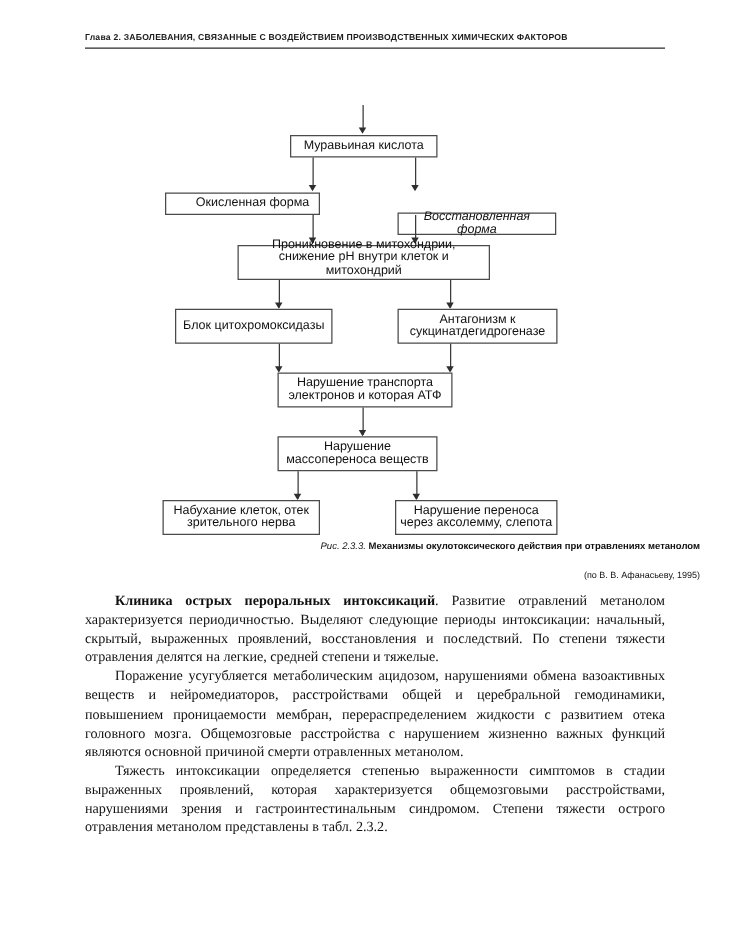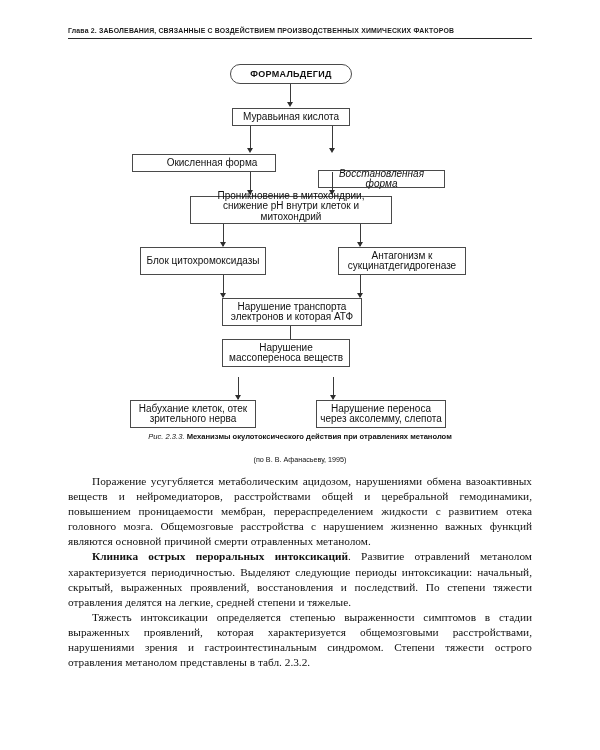--- a/index.html
+++ b/index.html
@@ -82,21 +82,21 @@
     border-right: 3.6px solid transparent;
     border-top: 5.4px solid #2e2e2e;
   }
 
   
   .caption {
     position: absolute;
     left: 40px;
     top: 431px;
     width: 520px;
-    text-align: center;
+    text-align: right;
     font-family: "Liberation Sans", sans-serif;
     font-size: 7.6px;
     line-height: 11px;
     color: #111111;
   }
   .caption .ital { font-style: italic; }
   .caption .bold { font-weight: bold; }
   .caption .sub {
     display: block;
     font-size: 7.2px;
@@ -138,36 +138,33 @@
 </head>
 <body>
 
 <div class="page-header">
   <div class="page-header-text">Глава 2. ЗАБОЛЕВАНИЯ, СВЯЗАННЫЕ С ВОЗДЕЙСТВИЕМ ПРОИЗВОДСТВЕННЫХ ХИМИЧЕСКИХ ФАКТОРОВ</div>
   <div class="header-rule"></div>
 </div>
 
 <div class="diagram">
 
-  <div class="node rounded" style="left:230px; top:6px; width:122px; height:20px;">
-    <span class="txt">ФОРМАЛЬДЕГИД</span>
-  </div>
   <div class="conn vline" style="left:290px; top:26px; height:20px;"></div>
   <div class="arrow" style="left:287px; top:44px;"></div>
 
   <div class="node" style="left:232px; top:50px; width:118px; height:18px;">
     <span class="txt">Муравьиная кислота</span>
   </div>
 
   <div class="conn vline" style="left:250px; top:68px; height:24px;"></div>
   <div class="arrow" style="left:247px; top:90px;"></div>
   <div class="conn vline" style="left:332px; top:68px; height:24px;"></div>
   <div class="arrow" style="left:329px; top:90px;"></div>
 
-  <div class="node" style="left:132px; top:96px; width:144px; height:18px;padding-left:19px;">
+  <div class="node" style="left:132px; top:96px; width:124px; height:18px;padding-left:19px;">
     <span class="txt">Окисленная форма</span>
   </div>
   <div class="node" style="left:318px; top:112px; width:127px; height:18px;font-style:italic;">
     <span class="txt">Восстановленная форма</span>
   </div>
 
   <div class="conn vline" style="left:250px; top:114px; height:22px;"></div>
   <div class="arrow" style="left:247px; top:132px;"></div>
   <div class="conn vline" style="left:332px; top:114px; height:22px;"></div>
   <div class="arrow" style="left:329px; top:132px;"></div>
@@ -177,36 +174,36 @@
   </div>
 
   <div class="conn vline" style="left:223px; top:166px; height:22px;"></div>
   <div class="arrow" style="left:220px; top:184px;"></div>
   <div class="conn vline" style="left:360px; top:166px; height:22px;"></div>
   <div class="arrow" style="left:357px; top:184px;"></div>
 
   <div class="node" style="left:140px; top:189px; width:126px; height:28px;">
     <span class="txt">Блок цитохромоксидазы</span>
   </div>
-  <div class="node" style="left:318px; top:189px; width:128px; height:28px;margin-left:20px;">
+  <div class="node" style="left:318px; top:189px; width:128px; height:28px;">
     <span class="txt">Антагонизм к сукцинатдегидрогеназе</span>
   </div>
 
   <div class="conn vline" style="left:223px; top:217px; height:22px;"></div>
   <div class="arrow" style="left:220px; top:235px;"></div>
   <div class="conn vline" style="left:360px; top:217px; height:22px;"></div>
   <div class="arrow" style="left:357px; top:235px;"></div>
 
   <div class="node" style="left:222px; top:240px; width:140px; height:28px;">
     <span class="txt">Нарушение транспорта электронов и которая АТФ</span>
   </div>
   <div class="conn vline" style="left:290px; top:268px; height:22px;"></div>
   <div class="arrow" style="left:287px; top:286px;"></div>
 
-  <div class="node" style="left:222px; top:281px; width:128px; height:28px;">
+  <div class="node" style="left:222px; top:291px; width:128px; height:28px;">
     <span class="txt">Нарушение массопереноса веществ</span>
   </div>
 
   <div class="conn vline" style="left:238px; top:319px; height:22px;"></div>
   <div class="arrow" style="left:235px; top:337px;"></div>
   <div class="conn vline" style="left:333px; top:319px; height:22px;"></div>
   <div class="arrow" style="left:330px; top:337px;"></div>
 
   <div class="node" style="left:130px; top:342px; width:126px; height:28px;">
     <span class="txt">Набухание клеток, отек зрительного нерва</span>
@@ -216,18 +213,18 @@
   </div>
 </div>
 
 <div class="caption">
   <span class="ital">Рис. 2.3.3.</span>
   <span class="bold">Механизмы окулотоксического действия при отравлениях метанолом</span>
   <span class="sub">(по В. В. Афанасьеву, 1995)</span>
 </div>
 
 <div class="body-text">
+  <p><b>Клиника острых пероральных интоксикаций</b><span>. Развитие отравлений метанолом характеризуется периодичностью. Выделяют следующие периоды интоксикации: начальный, скрытый, выраженных проявлений, восстановления и последствий. По степени тяжести отравления делятся на легкие, средней степени и тяжелые.</span></p>
   <p>Поражение усугубляется метаболическим ацидозом, нарушениями обмена вазоактивных веществ и нейромедиаторов, расстройствами общей и церебральной гемодинамики, повышением проницаемости мембран, перераспределением жидкости с развитием отека головного мозга. Общемозговые расстройства с нарушением жизненно важных функций являются основной причиной смерти отравленных метанолом.</p>
-  <p><b>Клиника острых пероральных интоксикаций</b><span>. Развитие отравлений метанолом характеризуется периодичностью. Выделяют следующие периоды интоксикации: начальный, скрытый, выраженных проявлений, восстановления и последствий. По степени тяжести отравления делятся на легкие, средней степени и тяжелые.</span></p>
   <p>Тяжесть интоксикации определяется степенью выраженности симптомов в стадии выраженных проявлений, которая характеризуется общемозговыми расстройствами, нарушениями зрения и гастроинтестинальным синдромом. Степени тяжести острого отравления метанолом представлены в табл. 2.3.2.</p>
 </div>
 
 <div class="folio">65</div>
 
 </body></html>

